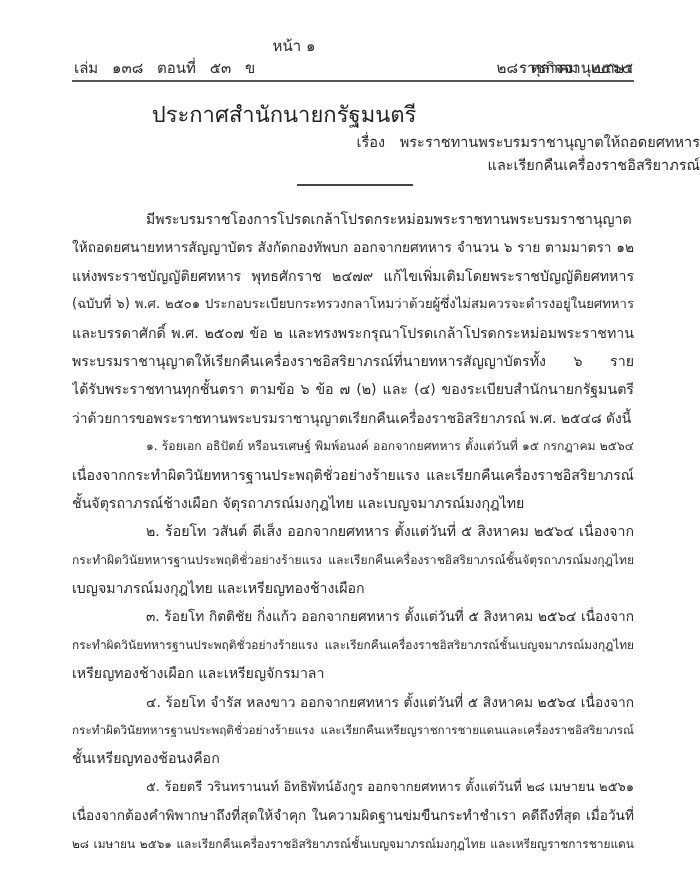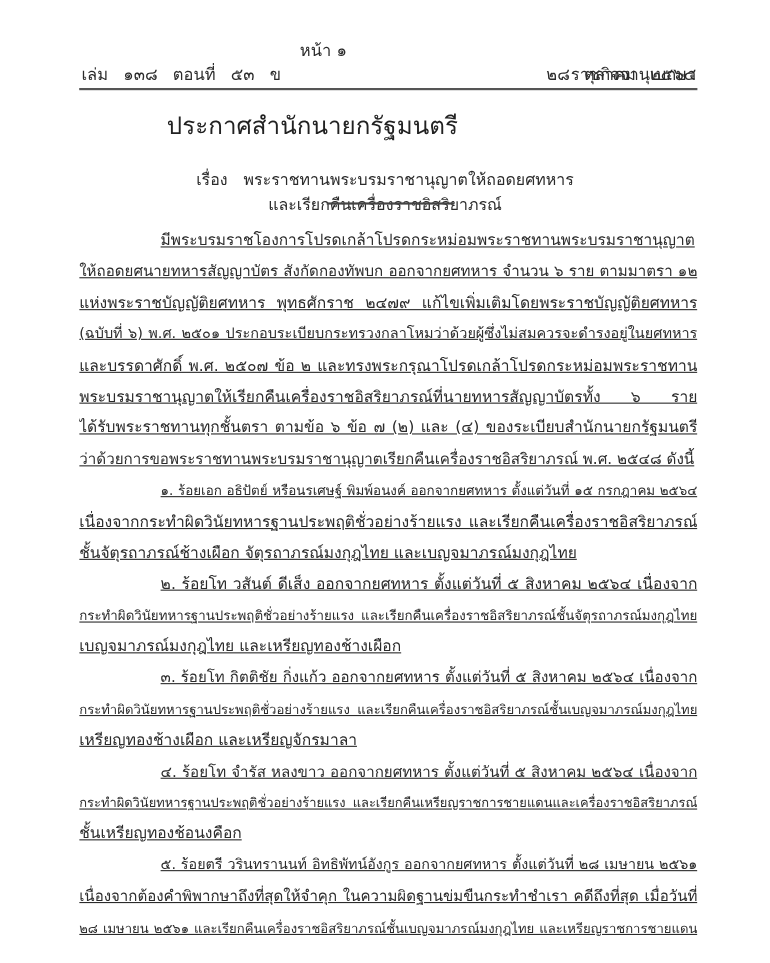--- a/index.html
+++ b/index.html
@@ -9,26 +9,26 @@
     .hdr-page { position: absolute; top: 34px; left: 0; width: 588px; text-align: center;
                 font-size: 15px; }
     .hdr-row { position: absolute; top: 56px; left: 72px; width: 561px; height: 22px;
                font-size: 15px; }
     .hdr-left { position: absolute; left: 2px; top: 0; word-spacing: 9px; white-space: nowrap; }
     .hdr-center { position: absolute; left: 0; width: 100%; text-align: right; top: 0; padding-left: 55px; box-sizing: border-box; }
     .hdr-right { position: absolute; right: 0; top: 0; word-spacing: 8px; white-space: nowrap; }
     .hdr-rule { position: absolute; top: 80px; left: 72px; width: 562px; height: 2px; background: #555; }
     .title { position: absolute; top: 97px; left: 0; width: 568px; text-align: center;
              font-size: 22px; color: #222; }
-    .subject { position: absolute; top: 131px; left: 0; width: 700px; text-align: center;
-               font-size: 14.5px; line-height: 23px; margin-top: 22px; }
+    .subject { position: absolute; top: 131px; left: 0; width: 700px; text-align: right;
+               font-size: 14.5px; line-height: 23px; }
     .subject .lbl { margin-right: 10px; }
     .divider { position: absolute; top: 184px; left: 297px; width: 116px; height: 2px; background: #444; }
     .body { position: absolute; top: 205px; left: 72px; width: 562px; font-size: 14.2px;
-            line-height: 28.4px; text-decoration: underline; }
+            line-height: 28.4px; }
     .line { white-space: nowrap; text-align: justify; text-align-last: justify; height: 28.4px; overflow: hidden; }
     .line.last { text-align-last: left; }
     .line.indent { padding-left: 74px; }
   </style>
 </head>
 <body>
 
 <div class="page">
 
   <div class="hdr-page">หน้า ๑</div>

